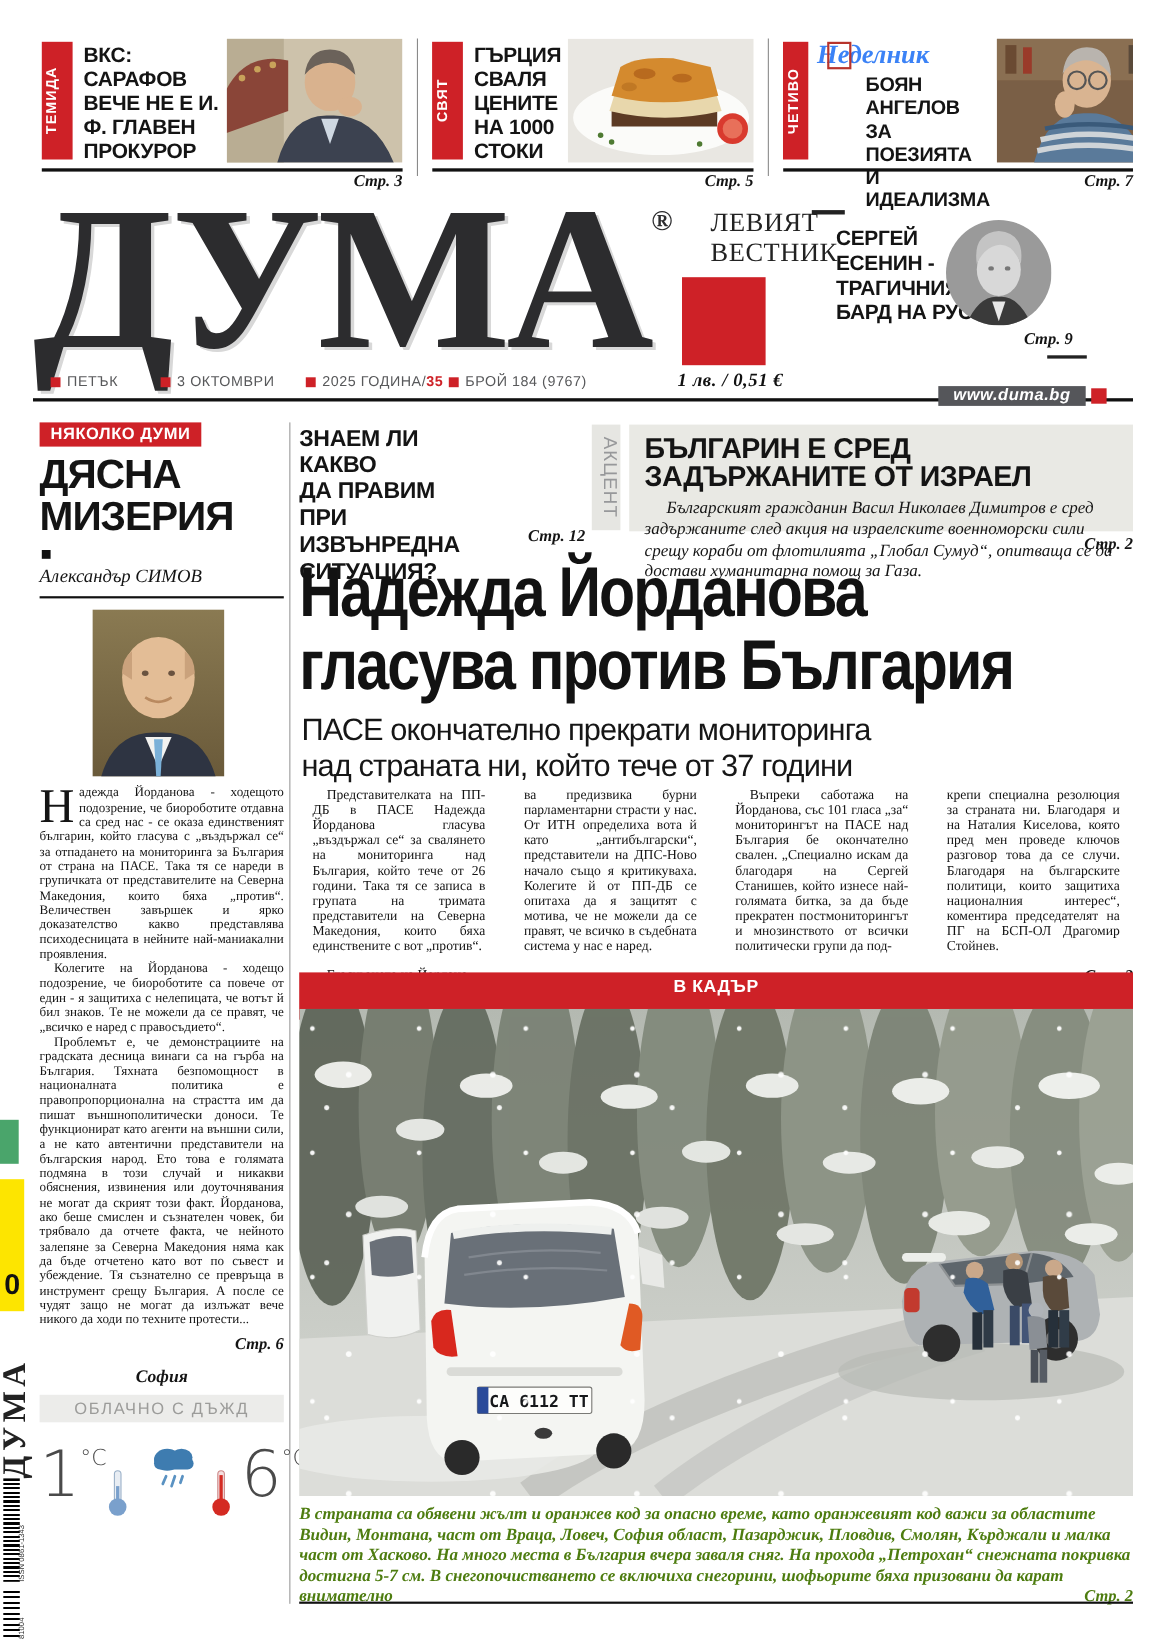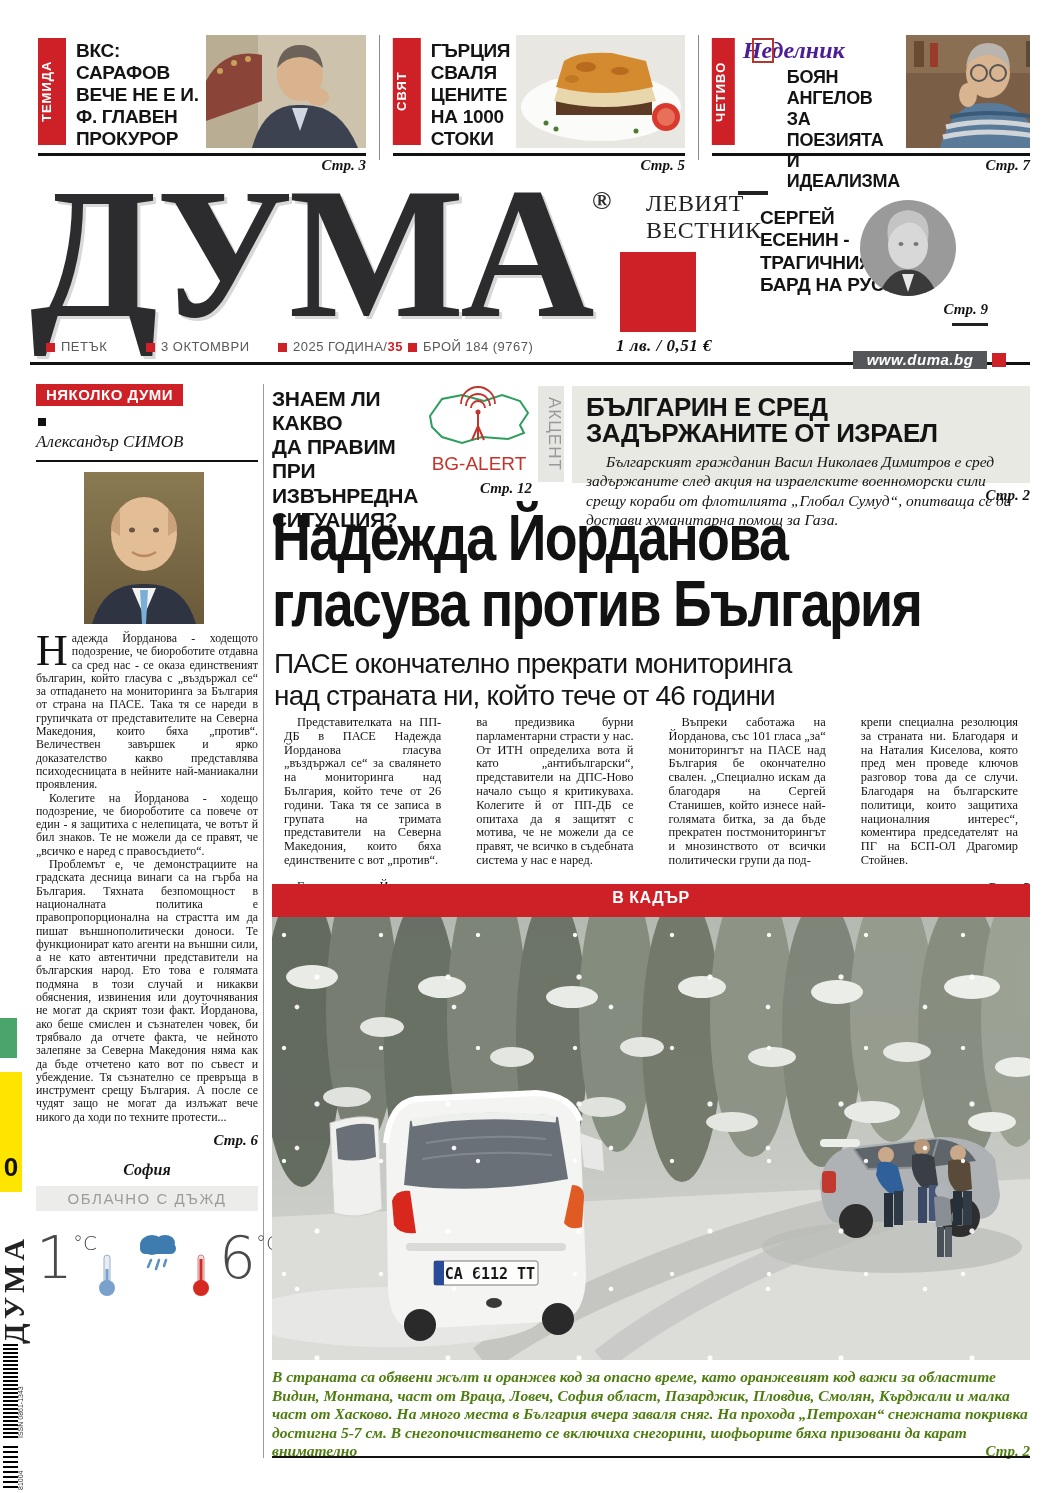--- a/index.html
+++ b/index.html
@@ -32,35 +32,35 @@
   .vlabel{width:26px;margin:3px 0;background:var(--red);color:#fff;
           writing-mode:vertical-rl;transform:rotate(180deg);text-align:center;
           font:bold 13px "Liberation Sans",sans-serif;letter-spacing:1px;padding:0 1px;}
   .teaser-title{flex:1;padding:5px 6px 0 10px;font:bold 19px/1.16 "Liberation Sans",sans-serif;letter-spacing:-0.3px;}
   .t3 .teaser-title{font-size:18px;margin-left:44px;}
   .teaser-photo{overflow:hidden;}
   .teaser-photo svg{display:block;}
   .teaser-rule{border-top:3px solid #111;margin-top:5px;}
   .teaser-page{text-align:right;font:bold italic 15px "Liberation Serif",serif;margin-top:1px;}
   .t3-text{flex:1;padding:2px 6px 0 8px;position:relative;}
-  .brand{font:bold italic 24px "Liberation Serif",serif;color:#4c1d95;position:relative;margin-bottom:3px;}
+  .brand{font:bold italic 24px "Liberation Serif",serif;color:#3b82f6;position:relative;margin-bottom:3px;}
   .brand-box{position:absolute;left:17px;top:3px;width:18px;height:21px;border:2px solid #b8342c;}
 
   
   .m-logo{position:absolute;left:30px;top:160px;font:bold 186px/1 "Liberation Serif",serif;
           letter-spacing:-4px;color:#2c2c2e;text-shadow:3px 3px 0 #d8d8d8;}
   .m-reg{position:absolute;left:592px;top:186px;font:bold 26px "Liberation Serif",serif;color:#2c2c2e;}
   .m-tagline{position:absolute;left:646px;top:190px;font:24px/1.12 "Liberation Serif",serif;
              letter-spacing:0.5px;white-space:pre-line;color:#222;}
   .m-redsq{position:absolute;left:620px;top:252px;width:76px;height:80px;background:var(--red);}
   .m-dash{position:absolute;left:738px;top:191px;width:30px;height:4px;background:#222;}
   .m-esenin-title{position:absolute;left:760px;top:207px;width:160px;
                   font:bold 19px/1.18 "Liberation Sans",sans-serif;letter-spacing:-0.3px;white-space:pre-line;}
   .m-esenin-photo{position:absolute;left:860px;top:200px;width:96px;height:96px;border-radius:50%;overflow:hidden;}
-  .m-esenin-page{position:absolute;left:918px;top:301px;width:70px;text-align:right;
+  .m-esenin-page{position:absolute;left:918px;top:301px;width:70px;text-align:center;
                  font:bold italic 15px "Liberation Serif",serif;}
   .m-esenin-ul{position:absolute;left:952px;top:323px;width:36px;height:3px;background:#222;}
 
   .dateline{position:absolute;left:38px;top:339px;width:992px;height:20px;
             font:13px "Liberation Sans",sans-serif;color:var(--grey);letter-spacing:0.5px;}
   .dl{position:absolute;top:0;white-space:nowrap;}
   .dl .bullet{display:inline-block;width:9px;height:9px;background:var(--red);margin-right:6px;vertical-align:-1px;}
   .dl-red{color:var(--red);font-weight:bold;}
   .dl-price{position:absolute;left:578px;top:-3px;font:bold italic 17px "Liberation Serif",serif;color:#111;}
   .m-rule{position:absolute;left:30px;top:362px;width:1000px;height:3px;background:#111;}
@@ -270,20 +270,22 @@
     <span class="dl-price">1 лв. / 0,51 €</span>
   </div>
   <div class="m-rule"></div>
   <div class="site-badge">www.duma.bg</div>
   <div class="site-redsq"></div>
 
   <div class="vdiv"></div>
 
   <div class="opinion">
     <div class="rubric">НЯКОЛКО ДУМИ</div>
+    <div class="op-title">ДЯСНА
+МИЗЕРИЯ</div>
     <div class="op-bullet"></div>
     <div class="op-author">Александър СИМОВ</div>
     <div class="op-rule"></div>
     <div class="op-photo">
       <svg width="120" height="152" viewBox="0 0 120 152">
         <defs>
             <linearGradient id="sbg" x1="0" y1="0" x2="0" y2="1">
           <stop offset="0" stop-color="#8a7a52"></stop>
               <stop offset="1" stop-color="#6a5a3a"></stop>
             </linearGradient>
@@ -339,47 +341,35 @@
         </svg>
       </span>
       <span class="w-high"><span class="w-num">6</span><span class="w-deg">°С</span></span>
     </div>
   </div>
 
   <div class="alert-title">ЗНАЕМ ЛИ КАКВО
 ДА ПРАВИМ
 ПРИ ИЗВЪНРЕДНА
 СИТУАЦИЯ?</div>
-  <div class="alert-logo">
-    <svg width="118" height="92" viewBox="0 0 118 92">
-      <path d="M10,30 L22,13 L42,9 L64,15 L82,9 L100,15 L108,27 L100,39 L104,47 L88,53 L62,51 L42,57 L22,51 L12,41 Z" fill="none" stroke="#2c9e5e" stroke-width="2"></path>
-      <line x1="58" y1="28" x2="58" y2="54" stroke="#c2342c" stroke-width="2"></line>
-      <path d="M52,54 L58,40 L64,54" fill="none" stroke="#c2342c" stroke-width="2"></path>
-      <circle cx="58" cy="26" r="2.5" fill="#c2342c"></circle>
-      <path d="M51,22 a7,7 0 0 1 14,0" fill="none" stroke="#c2342c" stroke-width="1.8"></path>
-      <path d="M46,20 a12,12 0 0 1 24,0" fill="none" stroke="#c2342c" stroke-width="1.8"></path>
-      <path d="M41,18 a17,17 0 0 1 34,0" fill="none" stroke="#c2342c" stroke-width="1.8"></path>
-      <text x="59" y="84" text-anchor="middle" font-family="Liberation Sans, sans-serif" font-size="19" fill="#c2342c">BG-ALERT</text>
-    </svg>
-  </div>
   <div class="alert-page">Стр. 12</div>
 
   <div class="accent-label">АКЦЕНТ</div>
   <div class="accent-box">
     <div class="accent-title">БЪЛГАРИН Е СРЕД ЗАДЪРЖАНИТЕ ОТ ИЗРАЕЛ</div>
     <div class="accent-lede">Българският гражданин Васил Николаев Димитров е сред задържаните след акция на израелските военноморски сили срещу кораби от флотилията „Глобал Сумуд“, опитваща се да достави хуманитарна помощ за Газа.</div>
   </div>
   <div class="accent-page">Стр. 2</div>
 
   <div class="headline">
     <span class="hline">Надежда Йорданова</span>
     <span class="hline">гласува против България</span>
   </div>
   <div class="subhead">ПАСЕ окончателно прекрати мониторинга
-над страната ни, който тече от 46 години</div>
+над страната ни, който тече от 37 години</div>
   <div class="cols">
     <div class="col">
       <p>Представителката на ПП-ДБ в ПАСЕ Надежда Йорданова гласува „въздържал се“ за свалянето на мониторинга над България, който тече от 26 години. Така тя се записа в групата на тримата представители на Северна Македония, които бяха единствените с вот „против“.</p>
       <p>Гласуването на Йордано-</p>
     </div>
     <div class="col">
       <p class="noind">ва предизвика бурни парламентарни страсти у нас. От ИТН определиха вота й като „антибългарски“, представители на ДПС-Ново начало също я критикуваха. Колегите й от ПП-ДБ се опитаха да я защитят с мотива, че не можели да се правят, че всичко в съдебната система у нас е наред.</p>
     </div>
     <div class="col">
       <p>Въпреки саботажа на Йорданова, със 101 гласа „за“ мониторингът на ПАСЕ над България бе окончателно свален. „Специално искам да благодаря на Сергей Станишев, който изнесе най-голямата битка, за да бъде прекратен постмониторингът и мнозинството от всички политически групи да под-</p>

